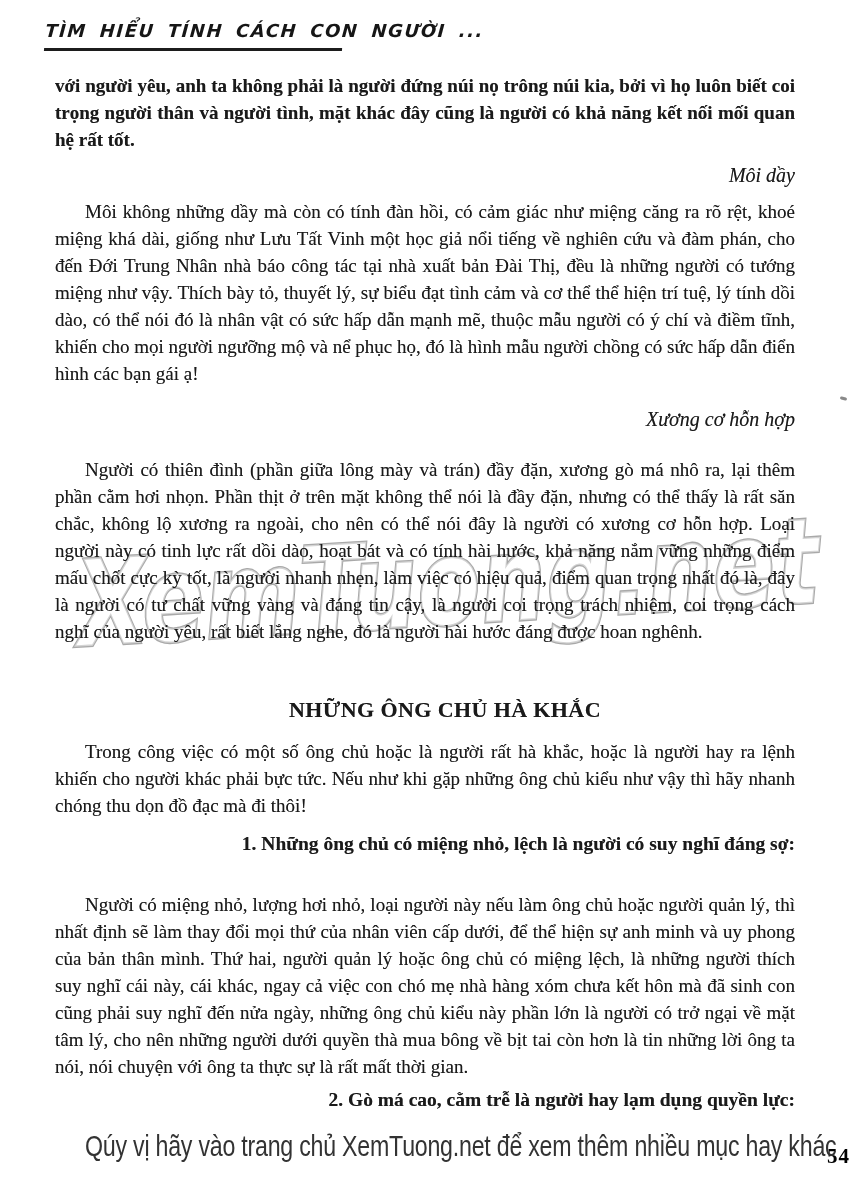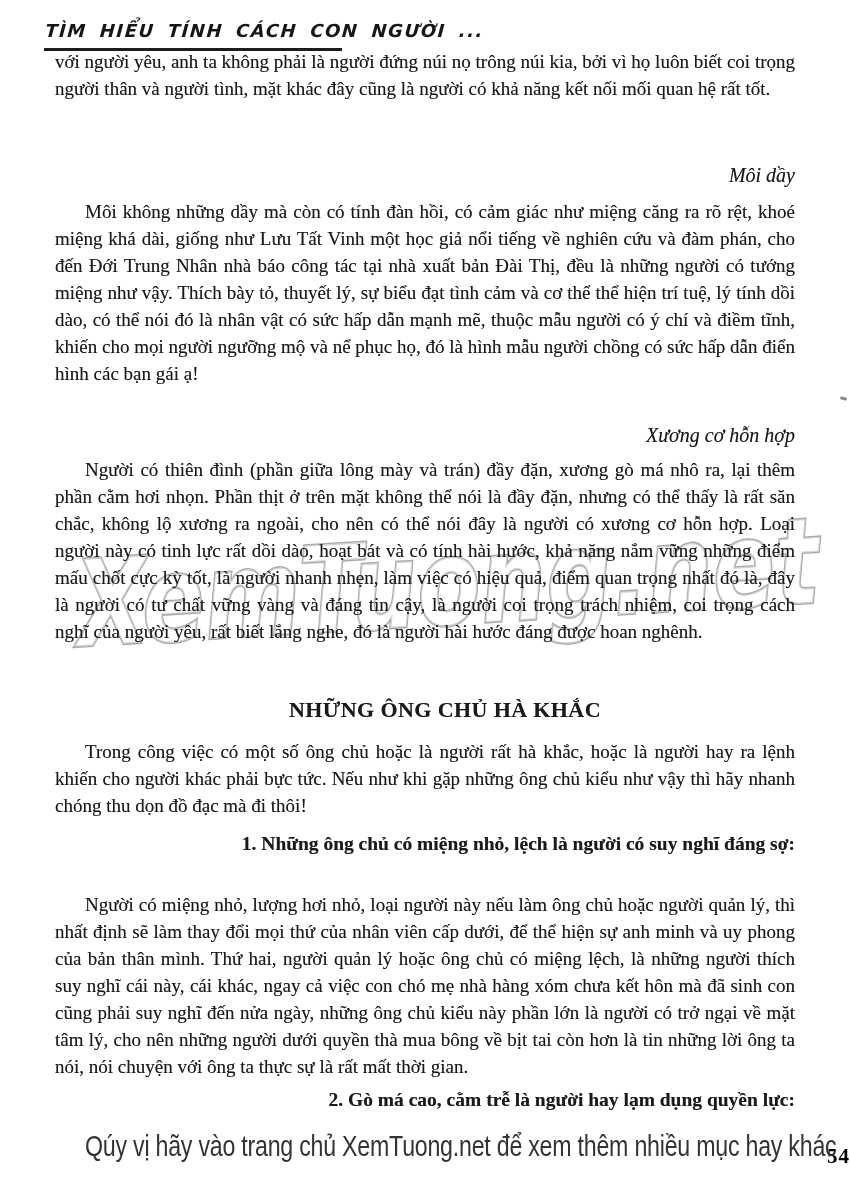--- a/index.html
+++ b/index.html
@@ -38,24 +38,24 @@
     font-size:19px; line-height:27px; text-align:justify;
     color:#1a1a1a; text-shadow:0 0 .5px rgba(0,0,0,.45);
     z-index:2; font-weight:normal;
   }
   .para       { text-indent:30px; }
   .no-indent  { text-indent:0; }
   .h-italic   { font-style:italic; font-size:20px; text-indent:30px; text-align:right; }
   .h-section  { font-weight:bold; font-size:22px; letter-spacing:.4px; text-indent:40px; text-align:center; }
   .h-bold     { font-weight:bold; font-size:19.5px; text-indent:30px; text-align:right; }
 
-  .b-p0   { top:48px;  }
+  .b-p0   { top:72px;font-weight:bold;  }
   .b-h1   { top:162px; }
   .b-p2   { top:198px; }
-  .b-h3   { top:422px;font-family:Liberation Serif, serif; }
+  .b-h3   { top:406px;font-family:Liberation Serif, serif; }
   .b-p4   { top:456px; }
   .b-sec  { top:696px; }
   .b-p6   { top:738px; }
   .b-sub1 { top:830px; }
   .b-p8   { top:891px; }
   .b-sub2 { top:1086px;}
 
   
   .page-number {
     position:absolute; left:0; top:1144px; width:850px;

